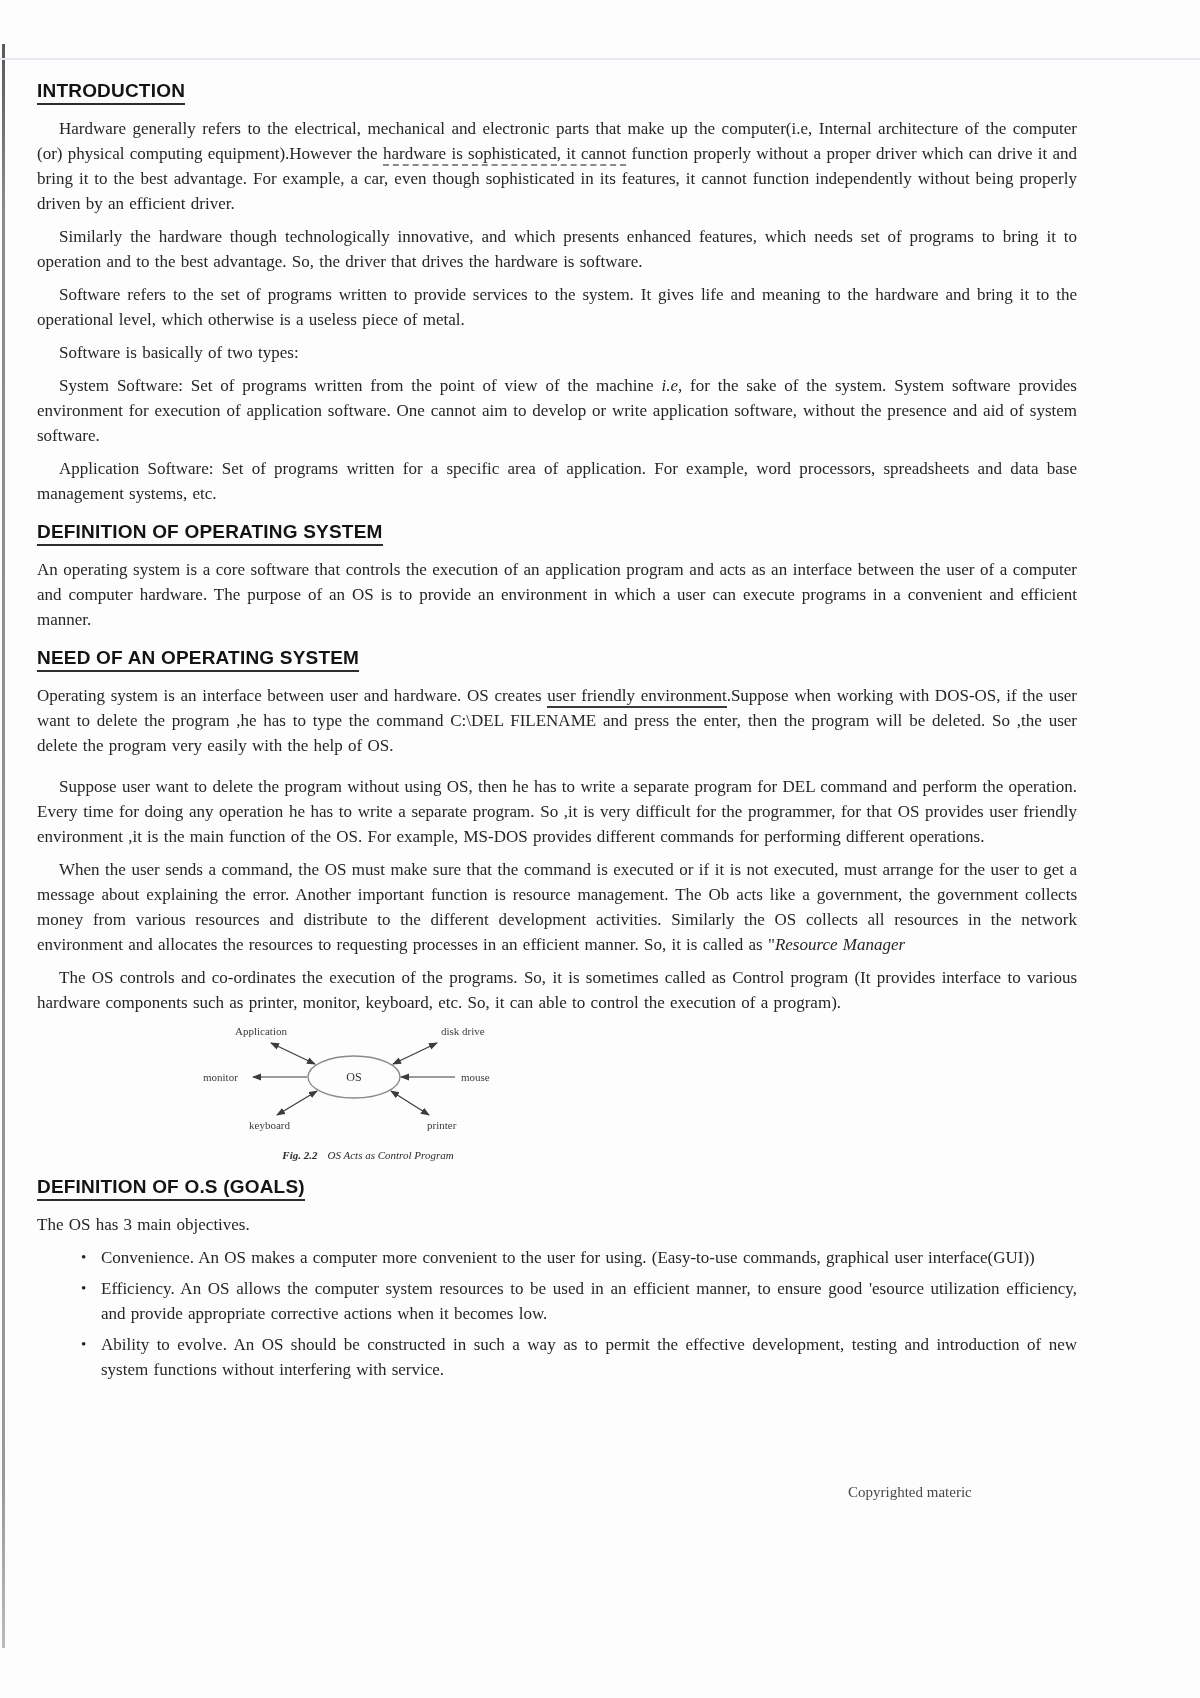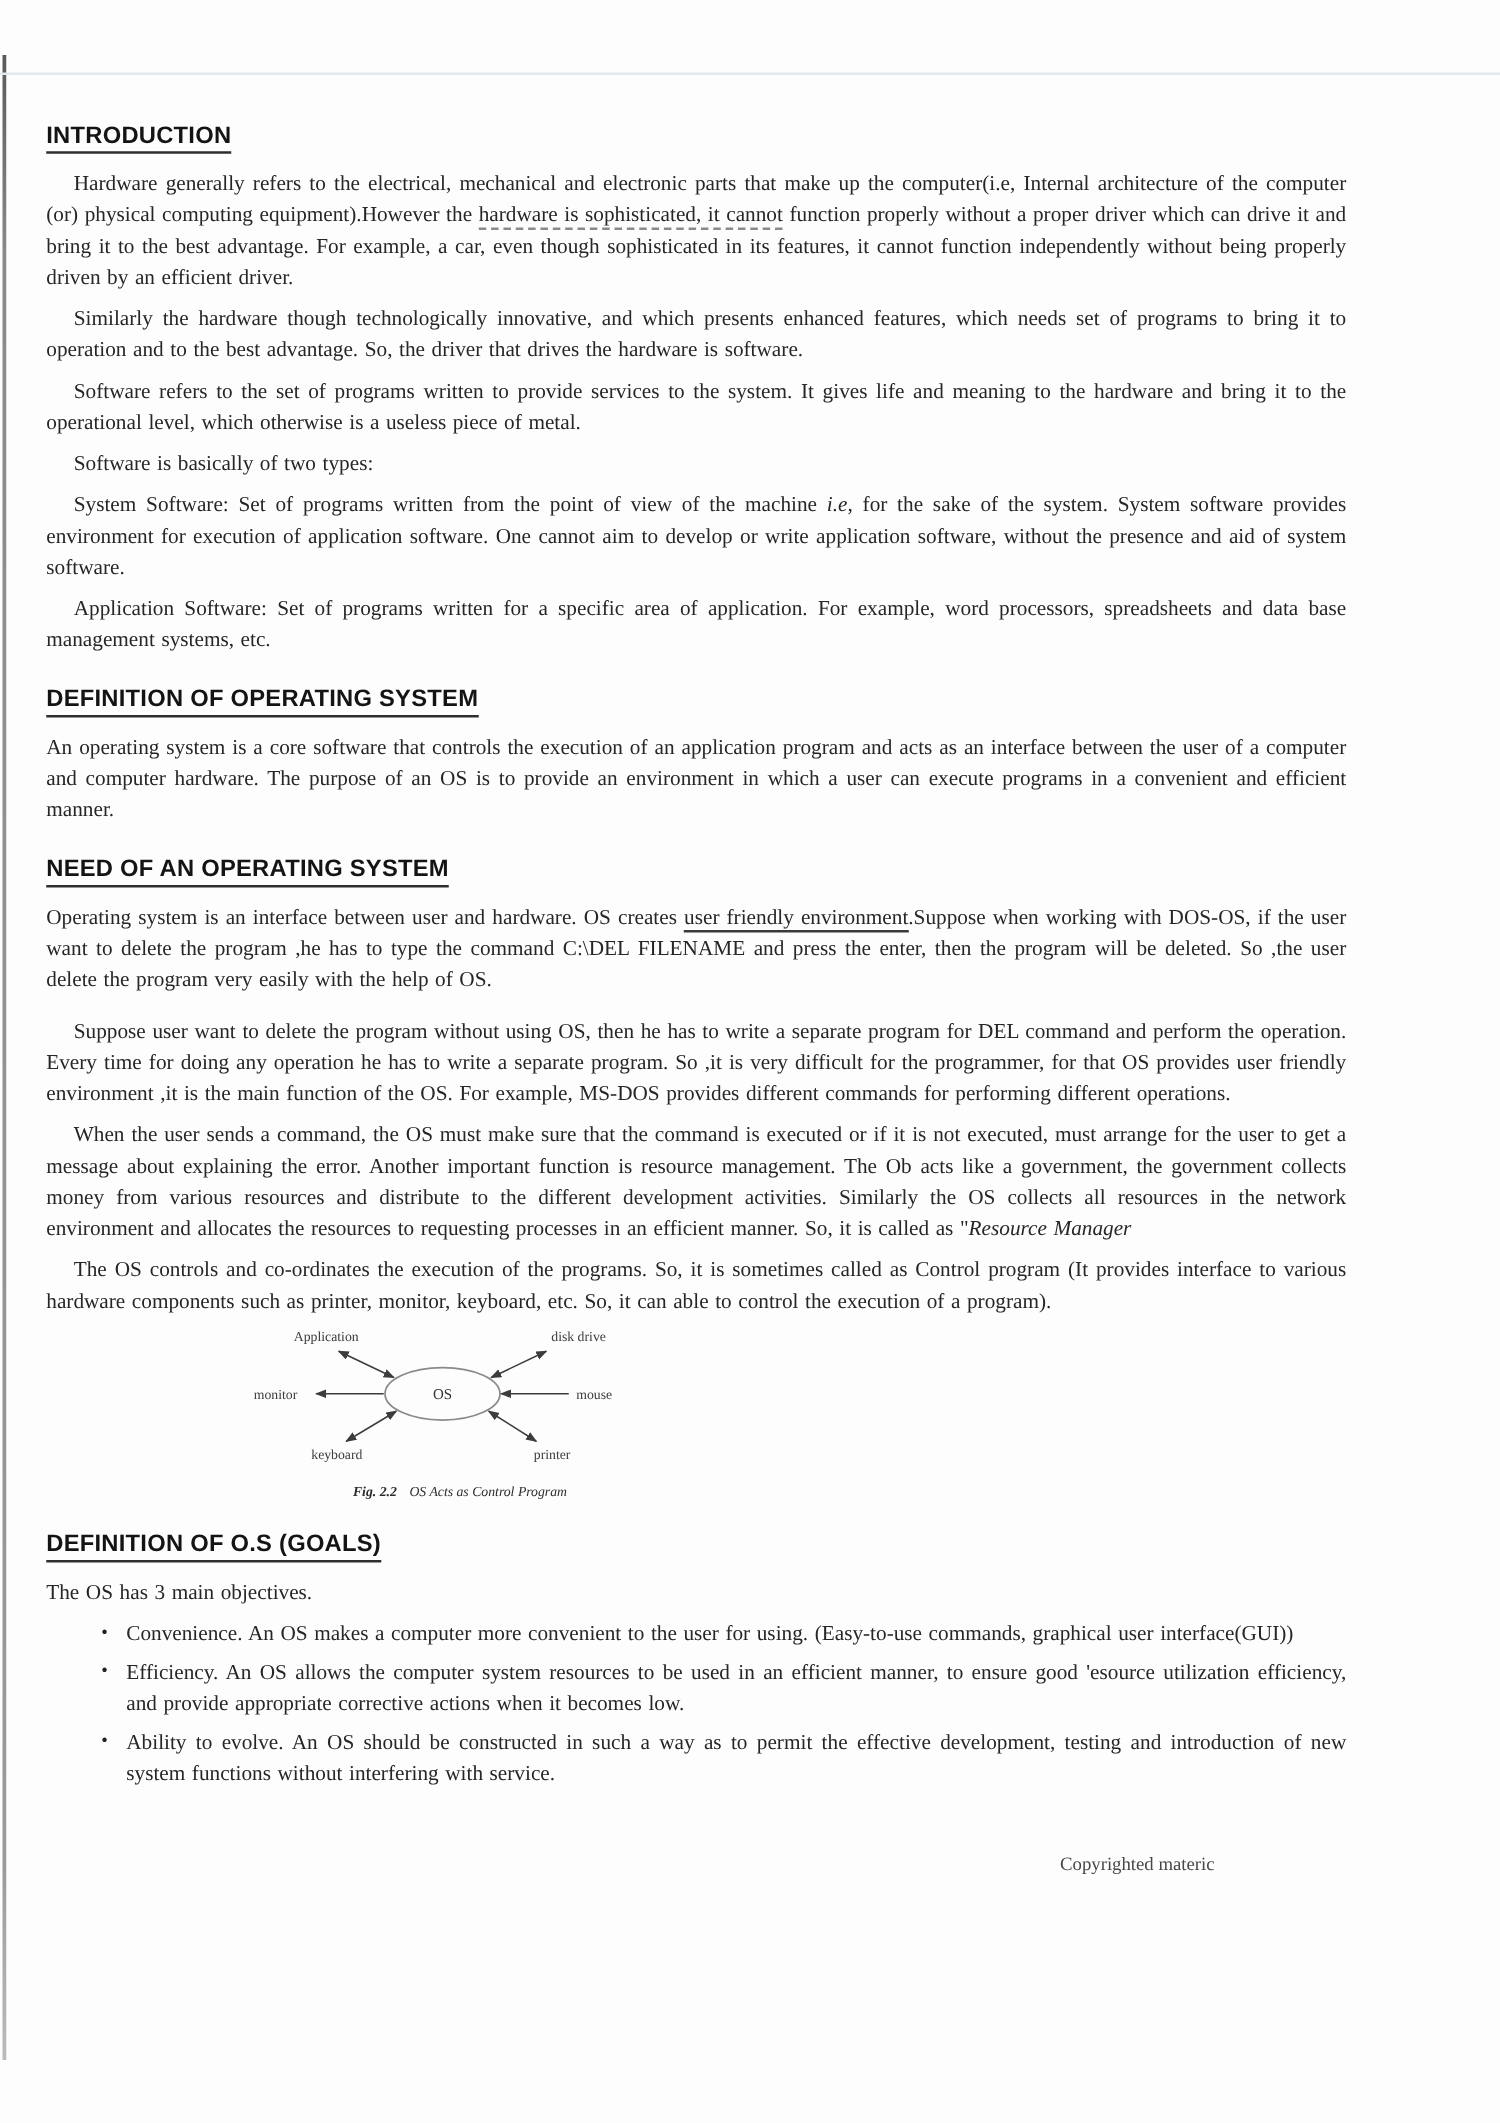--- a/index.html
+++ b/index.html
@@ -8,27 +8,27 @@
     font-family:"Liberation Serif", serif; color:#222; overflow:hidden;
   }
   .left-edge {
     position:absolute; left:2px; top:44px; width:3px; height:1604px;
     background:linear-gradient(180deg,#5a5a5a,#8a8a8a 10%,#9a9a9a 90%,#bbb);
   }
   .top-rule {
     position:absolute; left:0; top:58px; width:1200px; height:2px;
     background:#e4eaef;
   }
-  .content { position:absolute; left:37px; top:98px; width:1040px; }
+  .content { position:absolute; left:37px; top:80px; width:1040px; }
   h2 {
     font-family:"Liberation Sans", sans-serif; font-size:19px; font-weight:700;
     color:#141414; letter-spacing:.2px; display:inline-block;
     border-bottom:2px solid #2e2e2e; padding-bottom:1px; margin:0 0 11px 0;
   }
-  .sec { margin-top:25px; }
+  .sec { margin-top:15px; }
   p {
     margin:0 0 8px 0; font-size:17px; line-height:25px;
     text-align:justify; word-spacing:1px; color:#262626;
   }
   .indent { text-indent:22px; }
   .dashed-underline { border-bottom:2px dashed #8a8a8a; padding-bottom:1px; }
   .solid-underline { border-bottom:2px solid #3a3a3a; padding-bottom:1px; }
   .ital { font-style:italic; }
   .numlist { margin:2px 0 8px 26px; }
   .numitem { margin:0 0 5px 0; text-align:left; }

